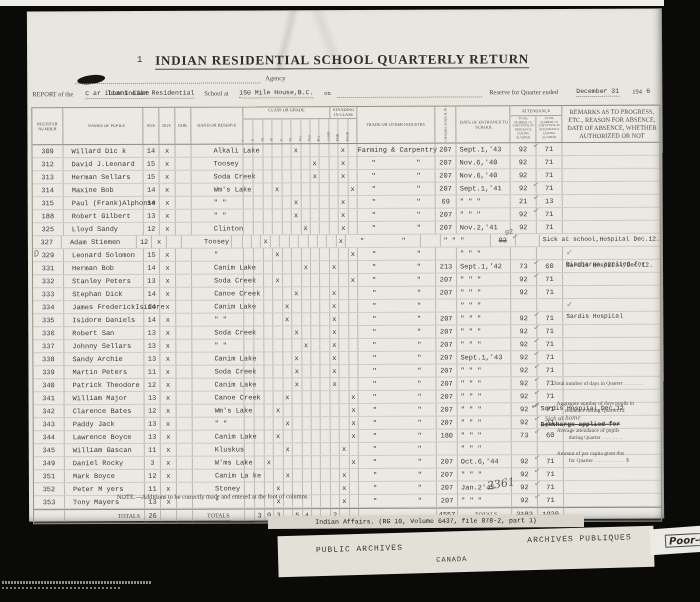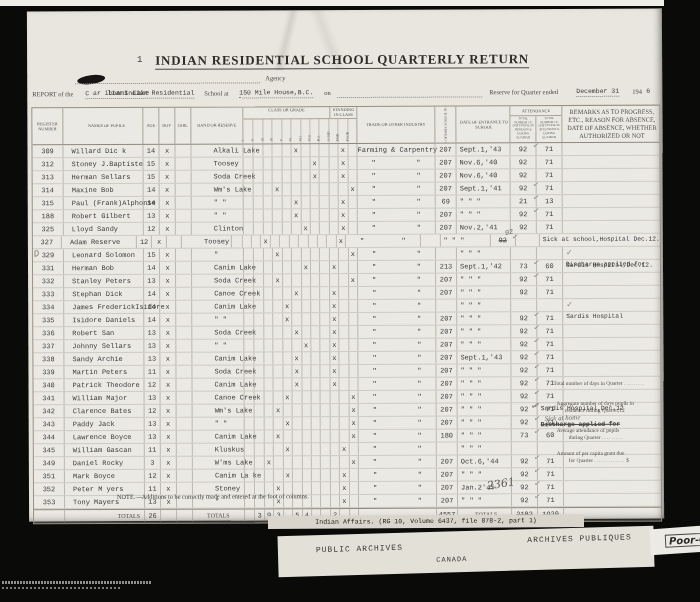--- a/index.html
+++ b/index.html
@@ -225,21 +225,21 @@
           </div>
           <div class="cell c-trade">Farming &amp; Carpentry</div>
           <div class="cell c-days">207</div>
           <div class="cell c-date">Sept.1,'43</div>
           <div class="cell c-atta"><div class="" style="display: inline;">92</div><div class="chk">✓</div></div>
           <div class="cell c-attb">71</div>
           <div class="cell c-rem"></div>
         </div>
         <div class="trow">
           <div class="cell c-reg">312</div>
-          <div class="cell c-name">Stoney J.Baptiste</div>
+          <div class="cell c-name">David J.Leonard</div>
           <div class="cell c-age">15</div>
           <div class="cell c-boy">x</div>
           <div class="cell c-girl"></div>
           <div class="cell c-band">Toosey</div>
           <div class="cell c-gridc">
             <div class="gsub"></div>
             <div class="gsub"></div>
             <div class="gsub"></div>
             <div class="gsub"></div>
             <div class="gsub"></div>
@@ -411,21 +411,21 @@
             <div class="">"</div>
           </div>
           <div class="cell c-days">207</div>
           <div class="cell c-date">Nov.2,'41</div>
           <div class="cell c-atta"><div class="" style="display: inline;">92</div></div>
           <div class="cell c-attb">71</div>
           <div class="cell c-rem"></div>
         </div>
         <div class="trow">
           <div class="cell c-reg">327</div>
-          <div class="cell c-name">Adam Reserve</div>
+          <div class="cell c-name">Adam Stiemen</div>
           <div class="cell c-age">12</div>
           <div class="cell c-boy">x</div>
           <div class="cell c-girl"></div>
           <div class="cell c-band">Toosey</div>
           <div class="cell c-gridc">
             <div class="gsub"></div>
             <div class="gsub"></div>
             <div class="gsub"></div>
             <div class="gsub">x</div>
             <div class="gsub"></div>

